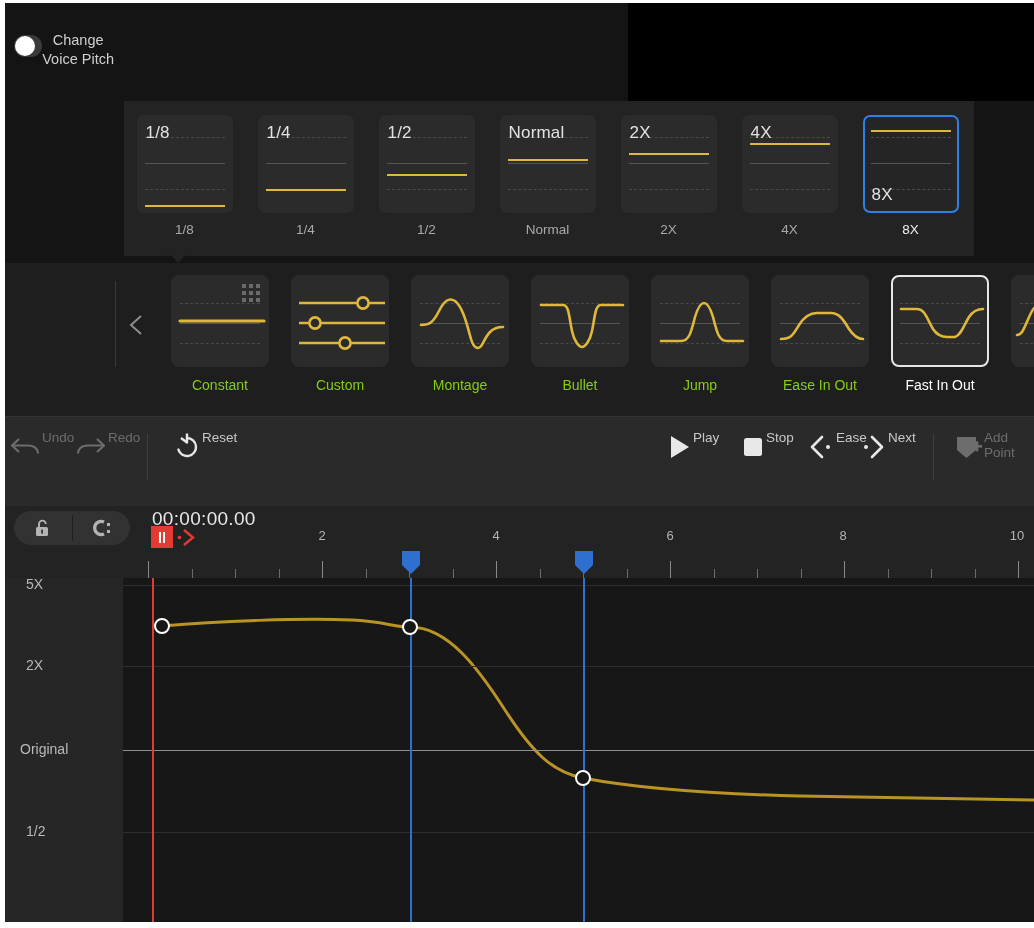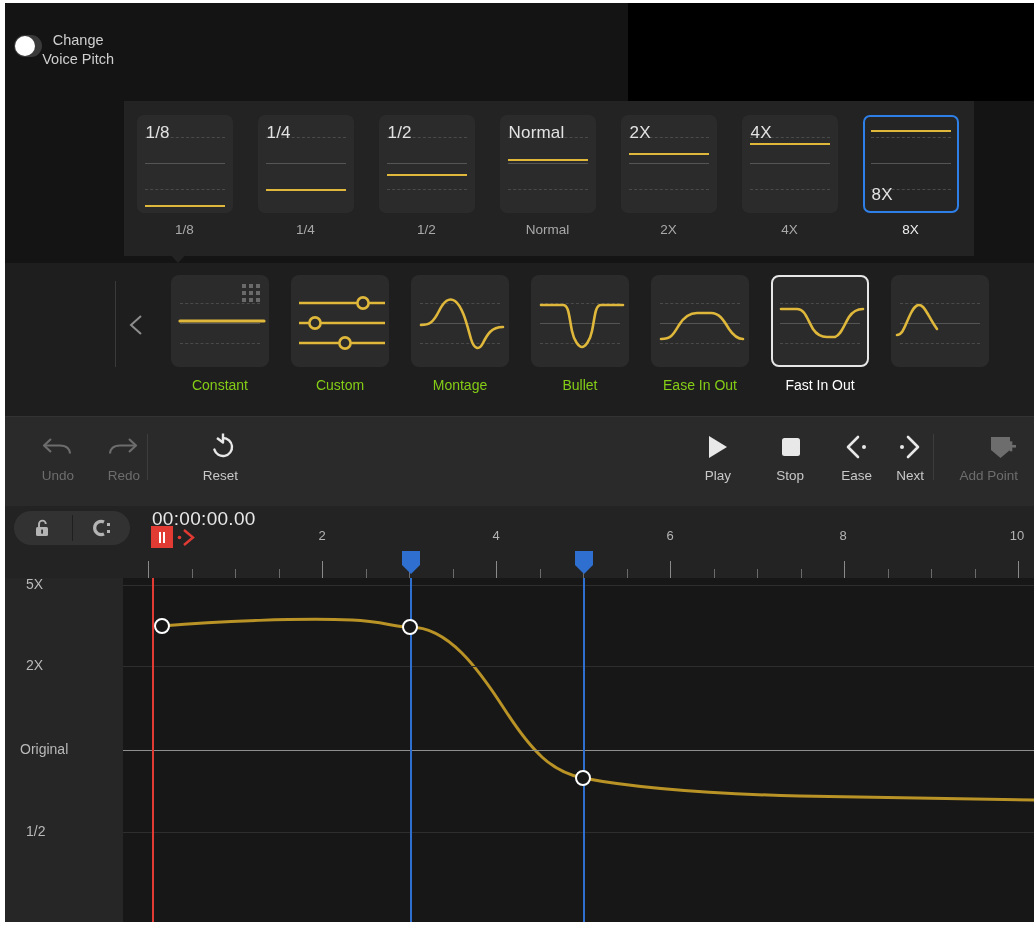--- a/index.html
+++ b/index.html
@@ -238,22 +238,22 @@
     width: 1034px; height: 90px;
     background: #2a2a2a;
     border-top: 1px solid #333;
     box-sizing: border-box;
   }
   .tool-btn {
     position: absolute;
     top: 12px;
     width: 66px;
     display: flex;
-    flex-direction: column;
-    align-items: flex-end;
+    flex-direction: row;
+    align-items: flex-start;
     cursor: pointer;
   }
   .tool-ico {
     height: 38px;
     display: flex;
     align-items: center;
     justify-content: center;
   }
   .tool-lbl {
     margin-top: 2px;
@@ -568,20 +568,31 @@
       <div class="preset-item">
         <div class="preset-thumb">
           <div class="dash" style="top: 26px;"></div>
           <div class="dash" style="top: 66px;"></div>
           <div class="mid" style="top: 46px;"></div>
           <svg width="98" height="92">
             <path d="M8,28 L30,28 C36,28 36,40 39,54 C41,64 46,70 49,70 C52,70 57,64 59,54 C62,40 62,28 68,28 L90,28" fill="none" stroke="#dfb83b" stroke-width="2.6" stroke-linecap="round"></path>
           </svg>
         </div>
         <div class="preset-caption">Bullet</div>
+      </div>
+      <div class="preset-item">
+        <div class="preset-thumb">
+          <div class="dash" style="top: 26px;"></div>
+          <div class="dash" style="top: 66px;"></div>
+          <div class="mid" style="top: 46px;"></div>
+          <svg width="98" height="92">
+            <path d="M8,64 L28,64 C36,64 38,56 42,40 C45,30 48,26 51,26 C54,26 57,30 60,40 C64,56 66,64 74,64 L90,64" fill="none" stroke="#dfb83b" stroke-width="2.6" stroke-linecap="round"></path>
+          </svg>
+        </div>
+        <div class="preset-caption">Jump</div>
       </div>
       <div class="preset-item">
         <div class="preset-thumb">
           <div class="dash" style="top: 26px;"></div>
           <div class="dash" style="top: 66px;"></div>
           <div class="mid" style="top: 46px;"></div>
           <svg width="98" height="92">
             <path d="M8,62 C18,62 20,58 26,48 C31,40 36,36 44,36 L58,36 C66,36 70,42 76,52 C80,58 84,62 90,62" fill="none" stroke="#dfb83b" stroke-width="2.6" stroke-linecap="round"></path>
           </svg>
         </div>

